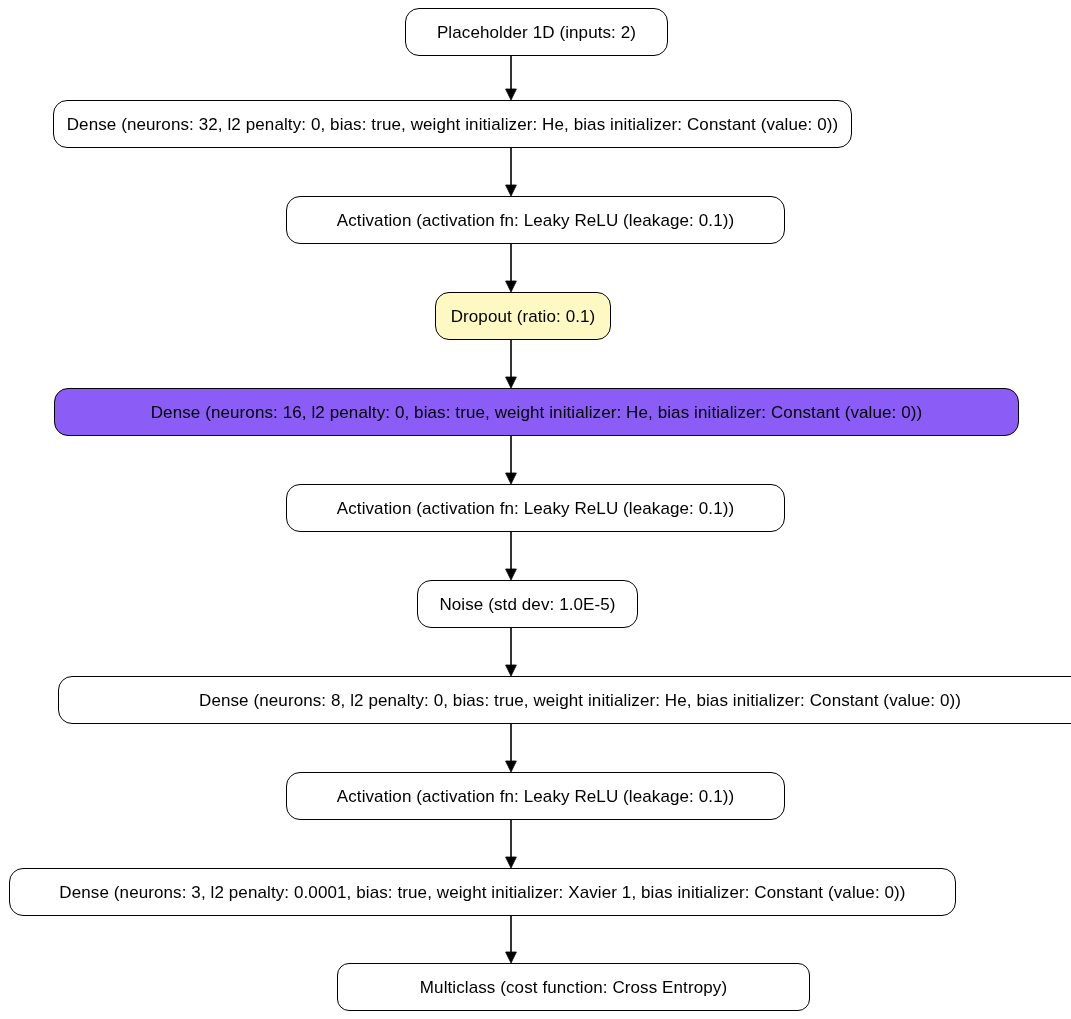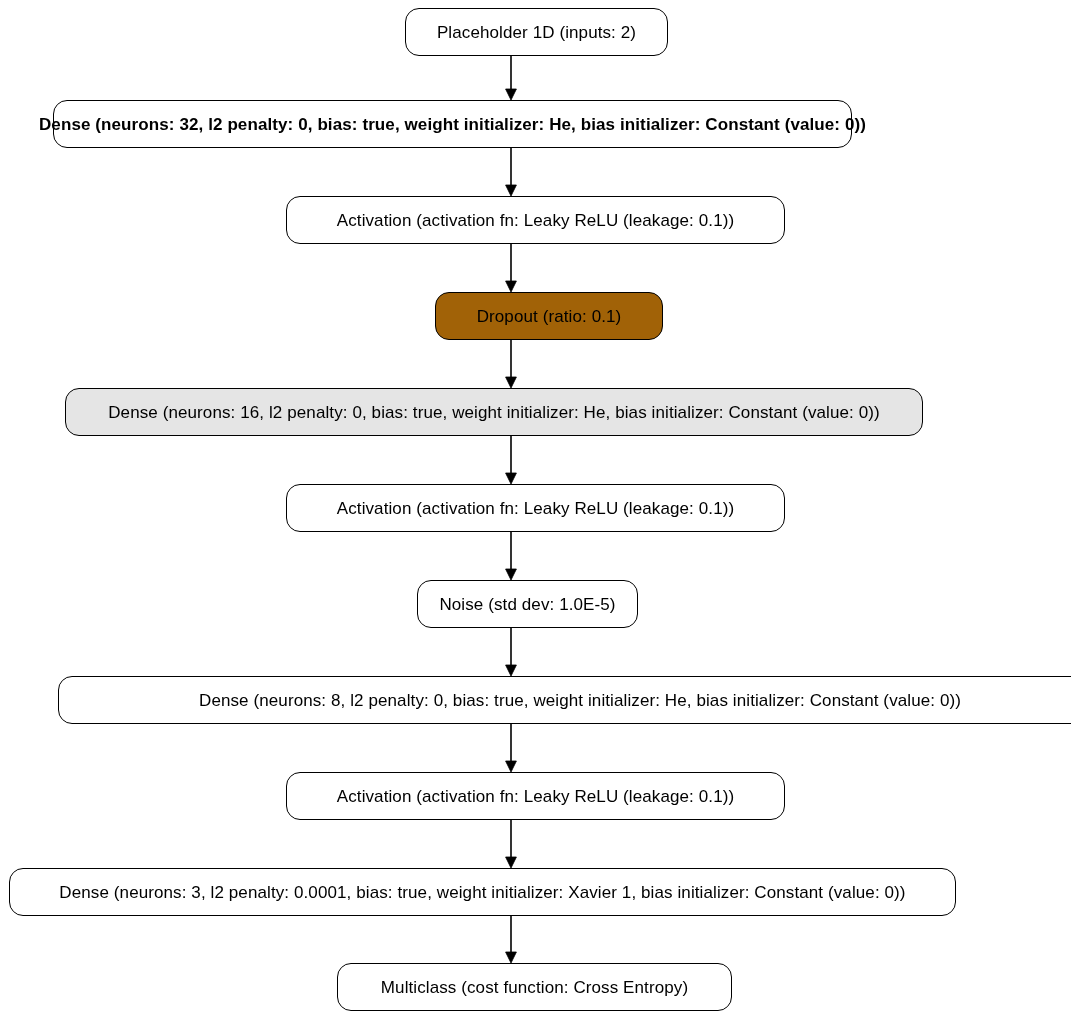--- a/index.html
+++ b/index.html
@@ -110,43 +110,43 @@
     </div>
     <div class="edge" style="left: 487px; top: 916px; height: 47px;">
       <svg width="48" height="47">
         <line x1="24" y1="0" x2="24" y2="37" stroke="#000000" stroke-width="1.6"></line>
         <polygon points="18.6,36 29.4,36 24,47" fill="#000000" stroke="#000000" stroke-width="0.8"></polygon>
       </svg>
     </div>
     <div class="node" style="left: 405px; top: 8px; width: 263px; border-color: rgb(0, 0, 0); background: rgb(255, 255, 255);">
       <span class="node-label">Placeholder 1D (inputs: 2)</span>
     </div>
-    <div class="node" style="left: 53px; top: 100px; width: 799px; border-color: rgb(0, 0, 0); background: rgb(255, 255, 255); font-weight: bold;">
+    <div class="node" style="left: 53px; top: 100px; width: 799px; border-color: rgb(0, 0, 0); background: rgb(255, 255, 255);">
       <span class="node-label">Dense (neurons: 32, l2 penalty: 0, bias: true, weight initializer: He, bias initializer: Constant (value: 0))</span>
     </div>
     <div class="node" style="left: 286px; top: 196px; width: 499px; border-color: rgb(0, 0, 0); background: rgb(255, 255, 255);">
       <span class="node-label">Activation (activation fn: Leaky ReLU (leakage: 0.1))</span>
     </div>
-    <div class="node" style="left: 435px; top: 292px; width: 228px; border-color: rgb(0, 0, 0); background: #a16207;">
+    <div class="node" style="left: 435px; top: 292px; width: 176px; border-color: rgb(0, 0, 0); background: #fef9c3;">
       <span class="node-label">Dropout (ratio: 0.1)</span>
     </div>
-    <div class="node" style="left: 65px; top: 388px; width: 858px; border-color: rgb(0, 0, 0); background: #e5e5e5;">
+    <div class="node" style="left: 54px; top: 388px; width: 965px; border-color: rgb(0, 0, 0); background: #8b5cf6;">
       <span class="node-label">Dense (neurons: 16, l2 penalty: 0, bias: true, weight initializer: He, bias initializer: Constant (value: 0))</span>
     </div>
     <div class="node" style="left: 286px; top: 484px; width: 499px; border-color: rgb(0, 0, 0); background: rgb(255, 255, 255);">
       <span class="node-label">Activation (activation fn: Leaky ReLU (leakage: 0.1))</span>
     </div>
     <div class="node" style="left: 417px; top: 580px; width: 221px; border-color: rgb(0, 0, 0); background: rgb(255, 255, 255);">
       <span class="node-label">Noise (std dev: 1.0E-5)</span>
     </div>
     <div class="node" style="left: 58px; top: 676px; width: 1044px; border-color: rgb(0, 0, 0); background: rgb(255, 255, 255);">
       <span class="node-label">Dense (neurons: 8, l2 penalty: 0, bias: true, weight initializer: He, bias initializer: Constant (value: 0))</span>
     </div>
     <div class="node" style="left: 286px; top: 772px; width: 499px; border-color: rgb(0, 0, 0); background: rgb(255, 255, 255);">
       <span class="node-label">Activation (activation fn: Leaky ReLU (leakage: 0.1))</span>
     </div>
     <div class="node" style="left: 9px; top: 868px; width: 947px; border-color: rgb(0, 0, 0); background: rgb(255, 255, 255);">
       <span class="node-label">Dense (neurons: 3, l2 penalty: 0.0001, bias: true, weight initializer: Xavier 1, bias initializer: Constant (value: 0))</span>
     </div>
-    <div class="node" style="left: 337px; top: 963px; width: 395px; border-color: rgb(0, 0, 0); background: rgb(255, 255, 255);">
+    <div class="node" style="left: 337px; top: 963px; width: 473px; border-color: rgb(0, 0, 0); background: rgb(255, 255, 255); border-radius: 12px;">
       <span class="node-label">Multiclass (cost function: Cross Entropy)</span>
     </div>
   </div>
 
 </body></html>

